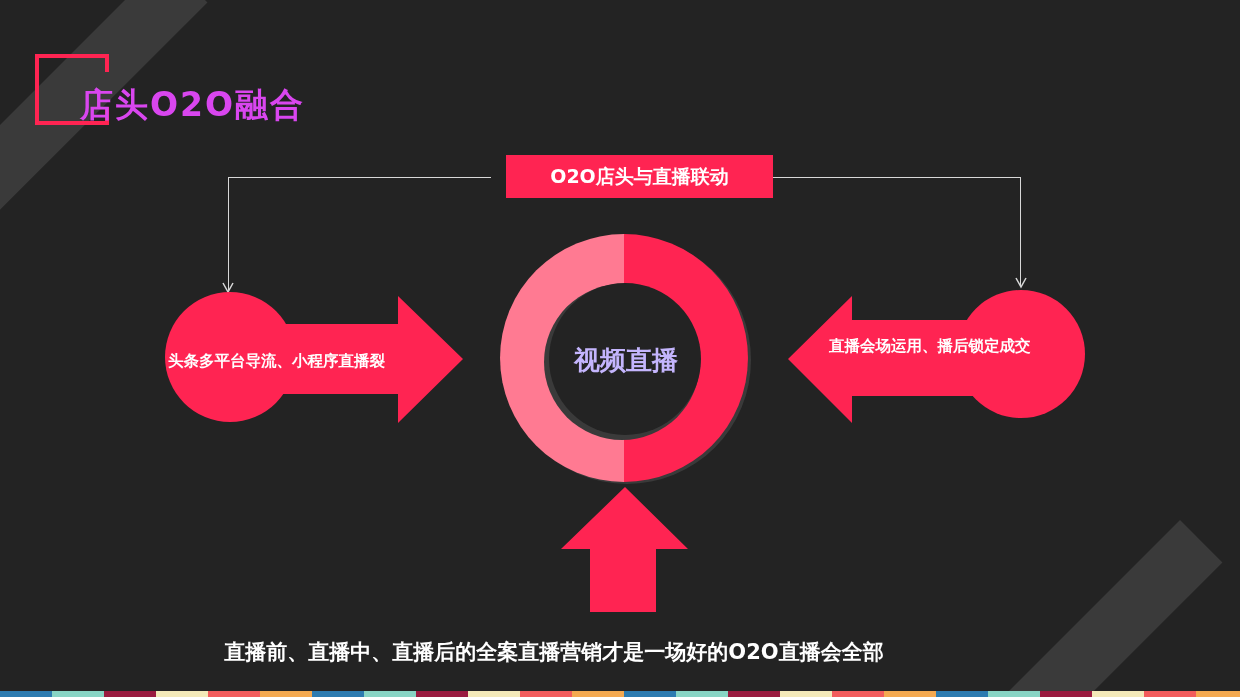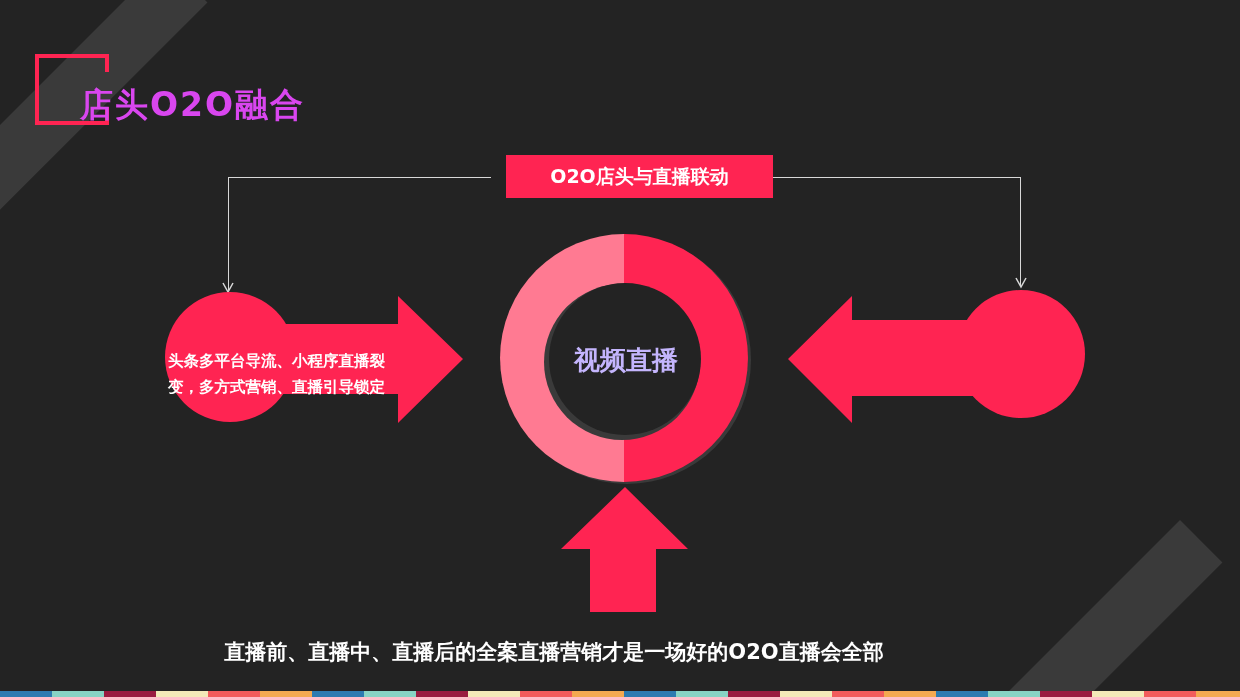--- a/index.html
+++ b/index.html
@@ -54,24 +54,24 @@
     <circle cx="625" cy="359" r="76" fill="#232323"></circle>
   </g>
 
   <polygon points="625,487 688,549 656,549 656,612 590,612 590,549 561,549" fill="#ff2452"></polygon>
 </svg>
 
 <div class="top-label">O2O店头与直播联动</div>
 
 <div class="txt" style="left:168px;top:348px;">
   <div>头条多平台导流、小程序直播裂</div>
-  <div>变，多方式营销、直播引导锁定</div>
 </div>
 
 <div class="txt" style="left:829px;top:333px;">
+  <div>直播会场运用、播后锁定成交</div>
 </div>
 
 <div class="center-text">视频直播</div>
 
 <div class="bottom-text">直播前、直播中、直播后的全案直播营销才是一场好的O2O直播会全部</div>
 
 <div class="strip" id="strip">
     <div style="background: rgb(44, 123, 176);"></div>
     <div style="background: rgb(136, 212, 196);"></div>
     <div style="background: rgb(154, 27, 64);"></div>

